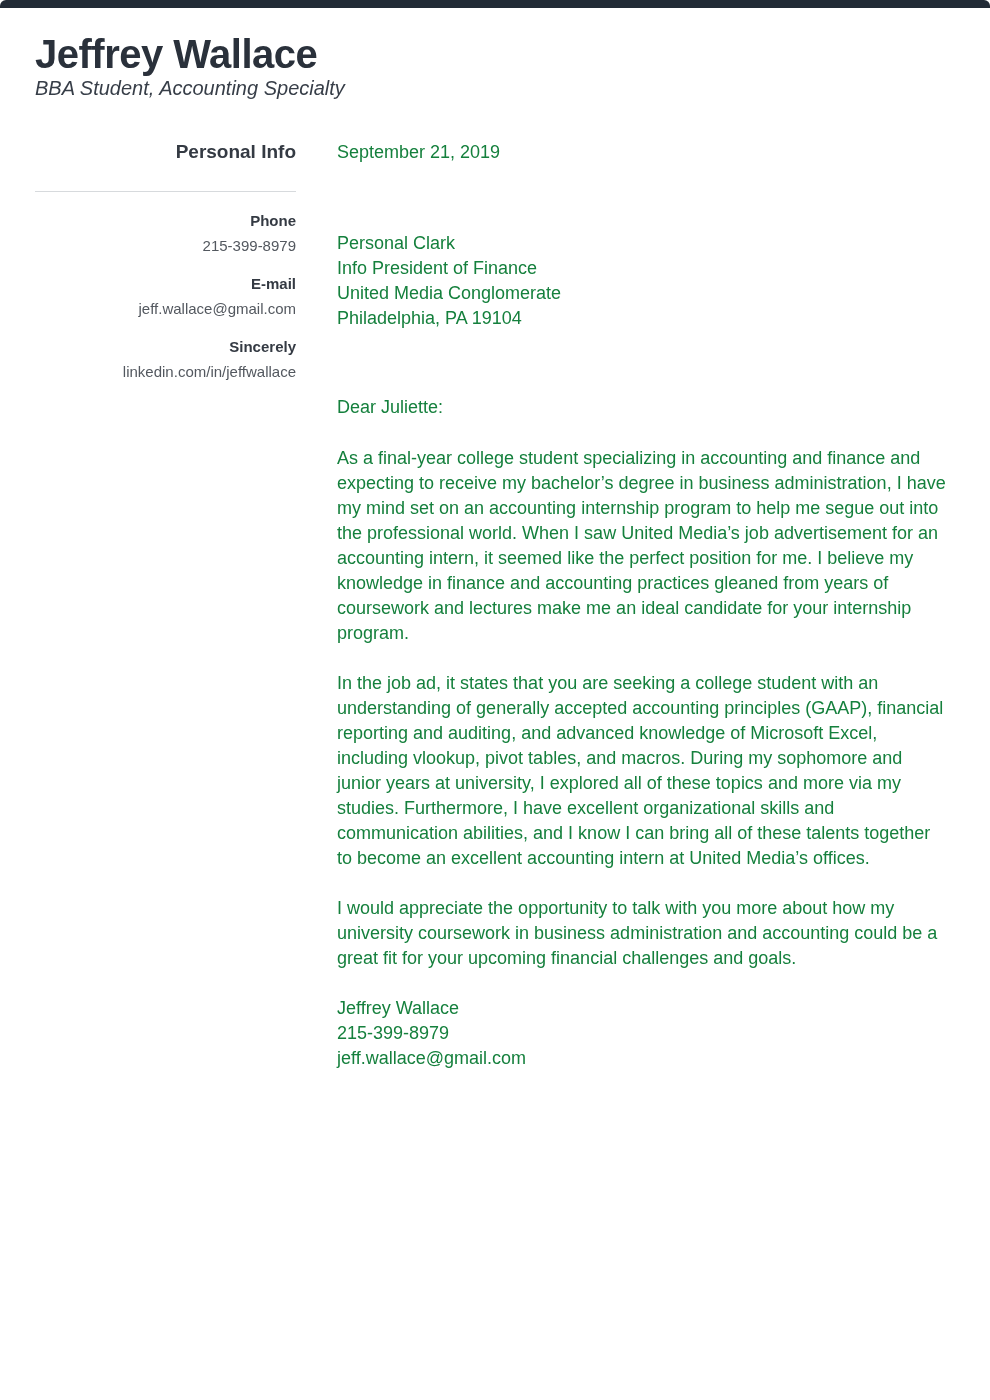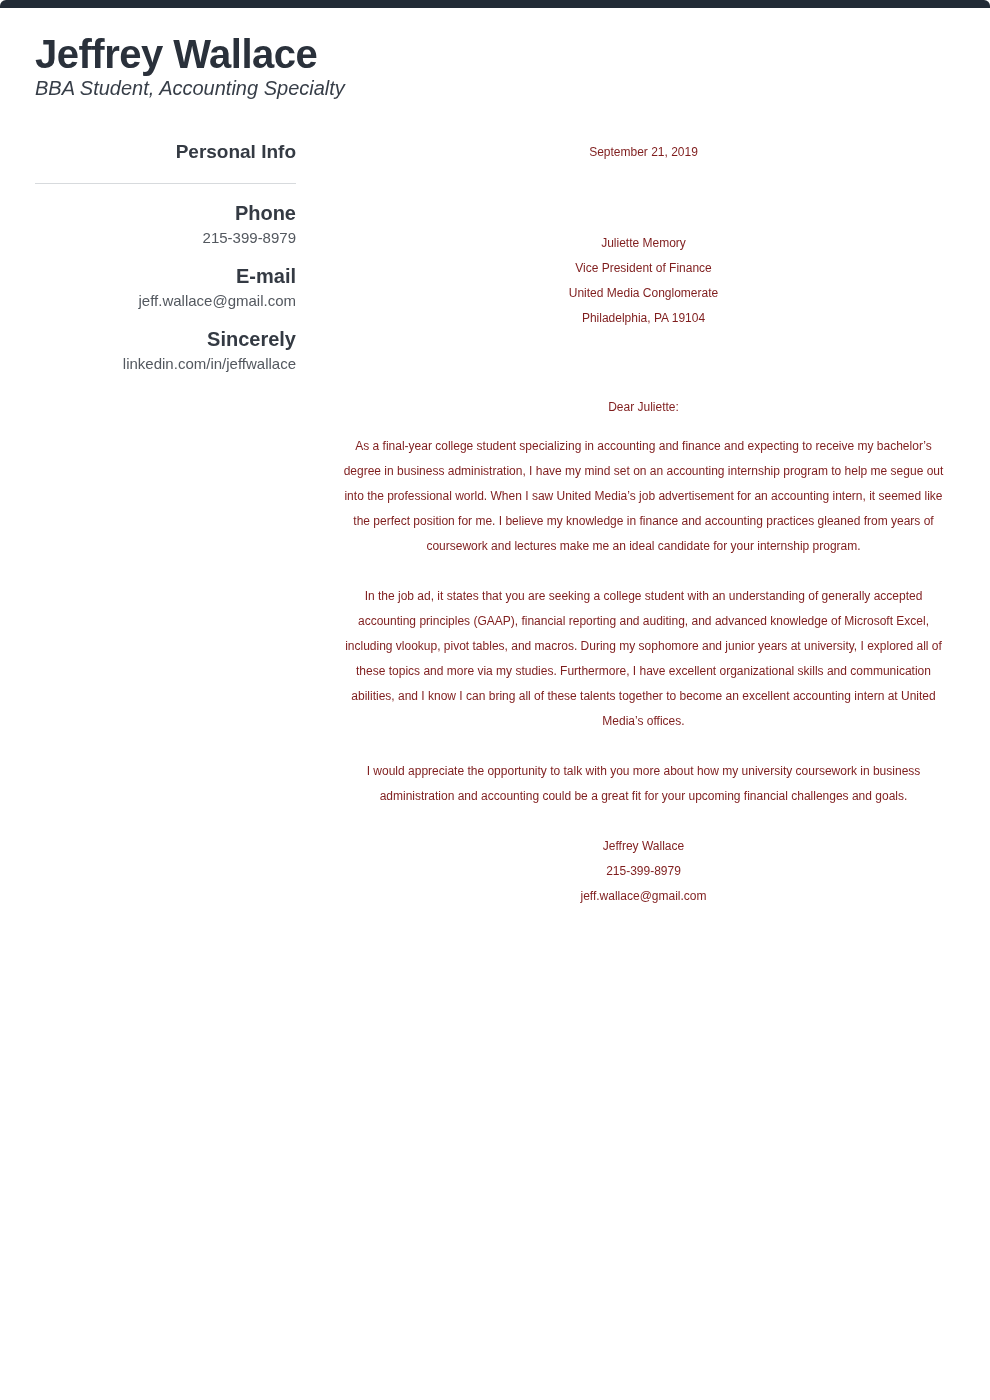--- a/index.html
+++ b/index.html
@@ -46,50 +46,49 @@
     width: 261px;
     flex: 0 0 261px;
     text-align: right;
   }
   .sidebar .sidebar-heading {
     margin: 0;
     font-size: 19px;
     line-height: 24px;
     font-weight: bold;
     color: #343a43;
-    padding-bottom: 19px;
+    padding-bottom: 27px;
     border-bottom: 1px solid #d7dadd;
   }
   .contact-item { margin-top: 20px; }
   .contact-item .label {
-    font-size: 20px;
+    font-size: 15px;
     line-height: 18px;
     font-weight: bold;
     color: #343a43;
     margin-bottom: 7px;
   }
   .contact-item .value {
     font-size: 15px;
     line-height: 18px;
     color: #53585f;
   }
   .letter {
     margin-left: 41px;
     width: 613px;
     flex: 0 0 613px;
-    font-size: 12px;
+    font-size: 18px;
     line-height: 25px;
-    color: #7f1d1d;
-    text-align: center;
+    color: #15803d;
   }
   .letter p { margin: 0 0 25px 0; }
   .letter .date { margin-bottom: 66px; }
   .letter .recipient { margin-bottom: 64px; }
   .letter .recipient span { display: block; }
-  .letter .salutation { margin-bottom: 14px; }
+  .letter .salutation { margin-bottom: 26px; }
   .letter .signature span { display: block; }
 </style>
 </head>
 <body>
 
 <div class="page">
 
   <div class="accent-bar" style="background-color: rgb(34, 43, 54);"></div>
 
   <div class="header">
@@ -115,22 +114,22 @@
       <div class="contact-item">
         <div class="label">Sincerely</div>
         <div class="value">linkedin.com/in/jeffwallace</div>
       </div>
     </div>
 
     <div class="letter">
       <p class="date">September 21, 2019</p>
 
       <p class="recipient">
-        <span>Juliette Memory</span>
-        <span>Vice President of Finance</span>
+        <span>Personal Clark</span>
+        <span>Info President of Finance</span>
         <span>United Media Conglomerate</span>
         <span>Philadelphia, PA 19104</span>
       </p>
 
       <p class="salutation">Dear Juliette:</p>
 
       <p>As a final-year college student specializing in accounting and finance and expecting to receive my bachelor’s degree in business administration, I have my mind set on an accounting internship program to help me segue out into the professional world. When I saw United Media’s job advertisement for an accounting intern, it seemed like the perfect position for me. I believe my knowledge in finance and accounting practices gleaned from years of coursework and lectures make me an ideal candidate for your internship program.</p>
       <p>In the job ad, it states that you are seeking a college student with an understanding of generally accepted accounting principles (GAAP), financial reporting and auditing, and advanced knowledge of Microsoft Excel, including vlookup, pivot tables, and macros. During my sophomore and junior years at university, I explored all of these topics and more via my studies. Furthermore, I have excellent organizational skills and communication abilities, and I know I can bring all of these talents together to become an excellent accounting intern at United Media’s offices.</p>
       <p>I would appreciate the opportunity to talk with you more about how my university coursework in business administration and accounting could be a great fit for your upcoming financial challenges and goals.</p>
 

